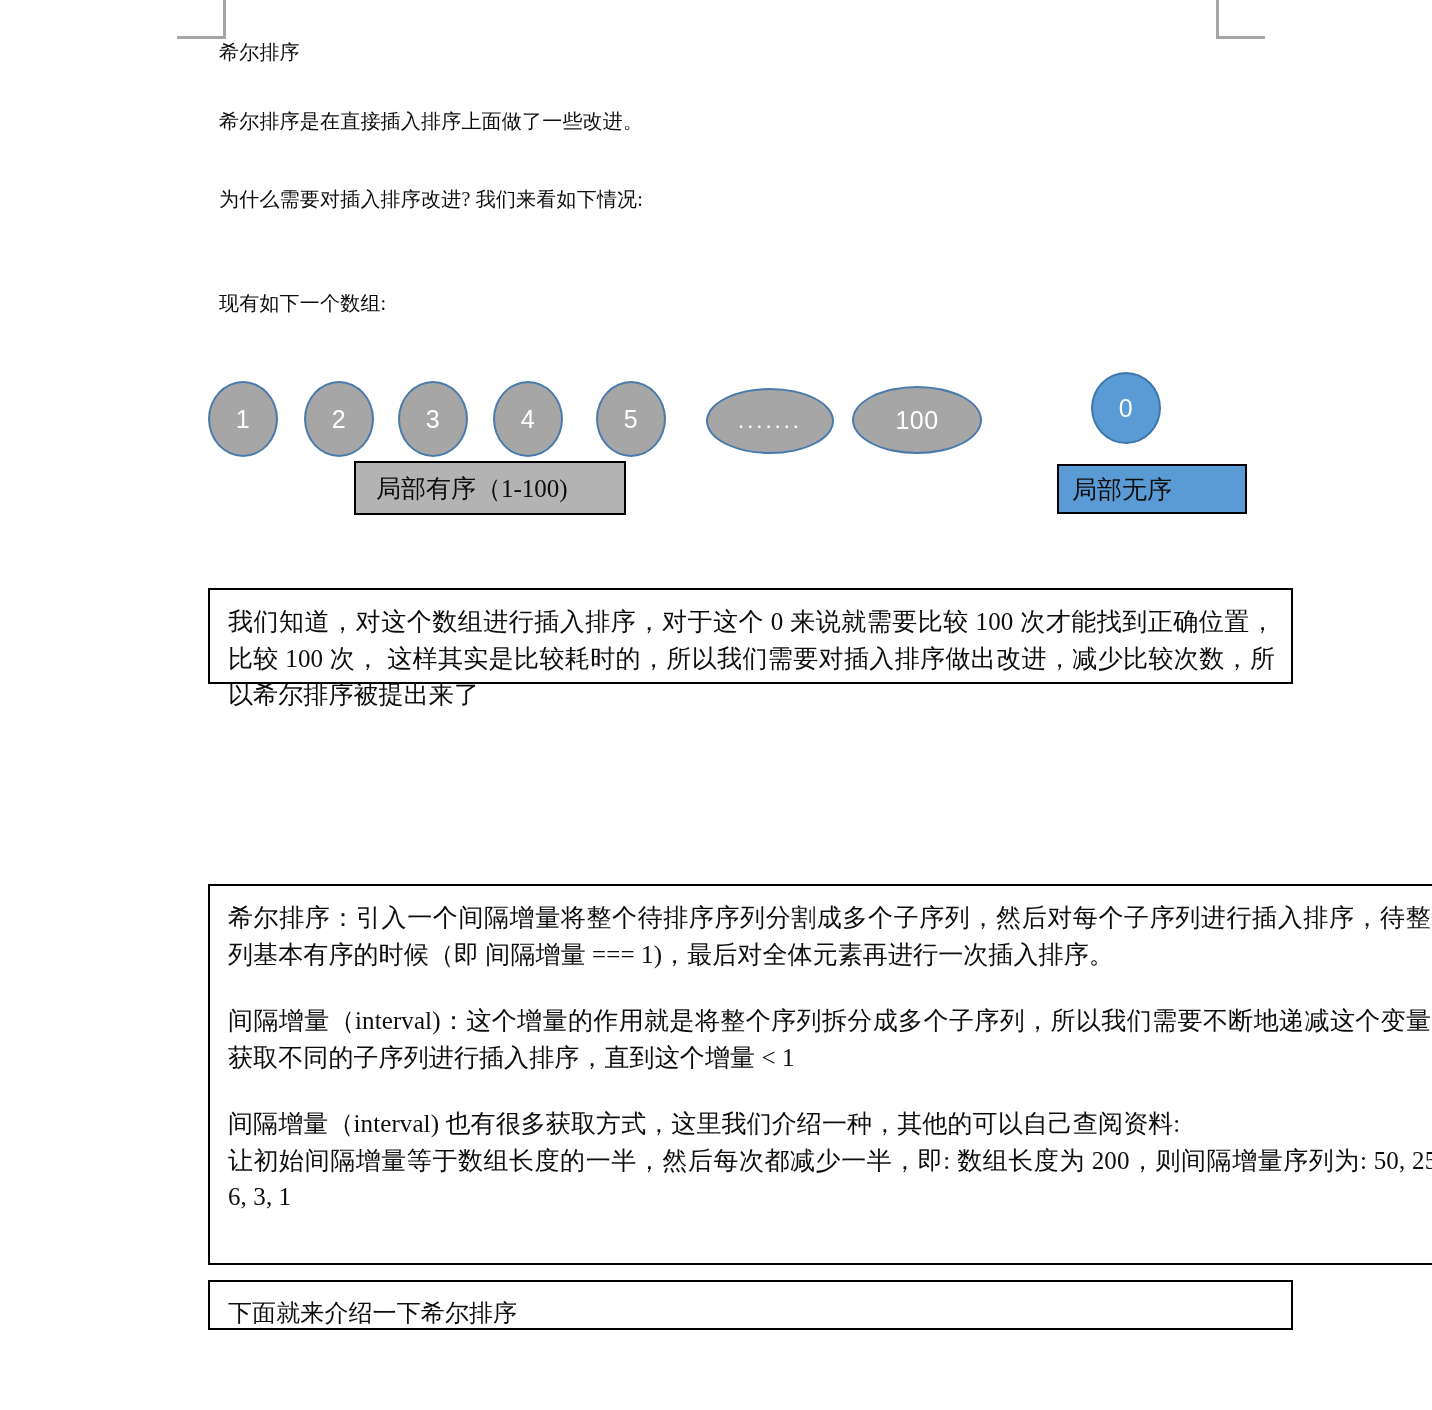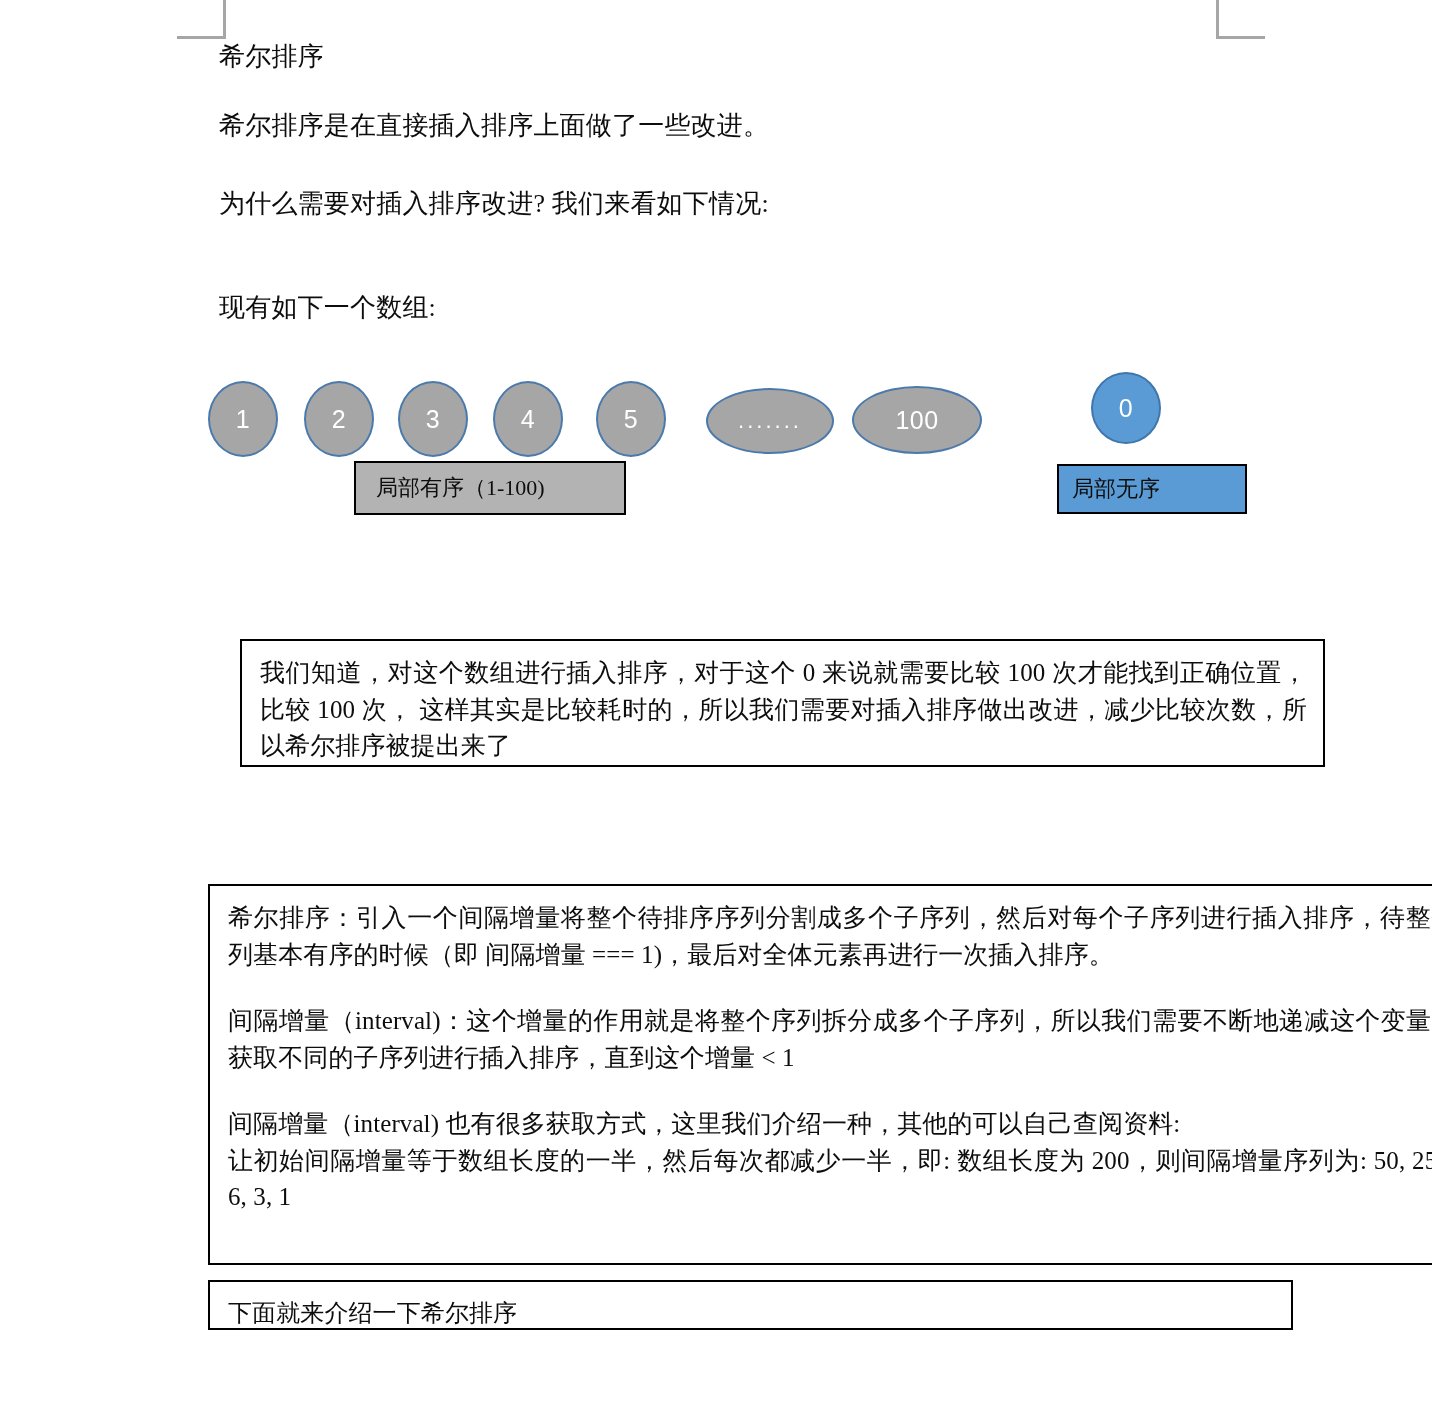--- a/index.html
+++ b/index.html
@@ -35,21 +35,21 @@
     left: 1216px;
     top: -1px;
     border-bottom: 3px solid #a6a6a6;
     border-left: 3px solid #a6a6a6;
   }
 
   
   .doc-para {
     position: absolute;
     left: 219px;
-    font-size: 26px;
+    font-size: 20px;
     line-height: 1.35;
     letter-spacing: 0.2px;
     white-space: nowrap;
     color: #0d0d0d;
   }
   .p-title  { top: 39px; }
   .p-intro  { top: 108px; text-align: right; }
   .p-why    { top: 186px; }
   .p-array  { top: 262px; margin-top: 28px; }
 
@@ -87,21 +87,21 @@
     font-size: 22px;
   }
 
   
   .callout {
     position: absolute;
     box-sizing: border-box;
     display: flex;
     align-items: center;
     border: 2px solid #000000;
-    font-size: 22px;
+    font-size: 25px;
     color: #0d0d0d;
     padding-left: 20px;
     font-family: "Liberation Serif", "DejaVu Serif", serif;
     white-space: nowrap;
   }
   .callout.gray { background: #b3b3b3; }
   .callout.blue { background: #5b9bd5; }
 
   
   .textbox {
@@ -113,21 +113,21 @@
   }
   .textbox p {
     margin: 0;
     font-size: 25px;
     line-height: 1.46;
     color: #0d0d0d;
     text-align: justify;
     letter-spacing: 0.1px;
   }
   .textbox p.spaced { margin-top: 30px; }
-  .tb-1 { left: 208px; top: 639px;  width: 1085px; height: 128px; margin-left: 32px; }
+  .tb-1 { left: 208px; top: 588px;  width: 1085px; height: 96px; }
   .tb-2 { left: 208px; top: 884px;  width: 1292px; height: 381px; }
   .tb-3 { left: 208px; top: 1280px; width: 1085px; height: 50px; }
   .tb-3 p { font-size: 24px; }
 </style>
 </head>
 <body>
 
 <div class="crop-mark tl"></div>
 <div class="crop-mark tr"></div>
 

